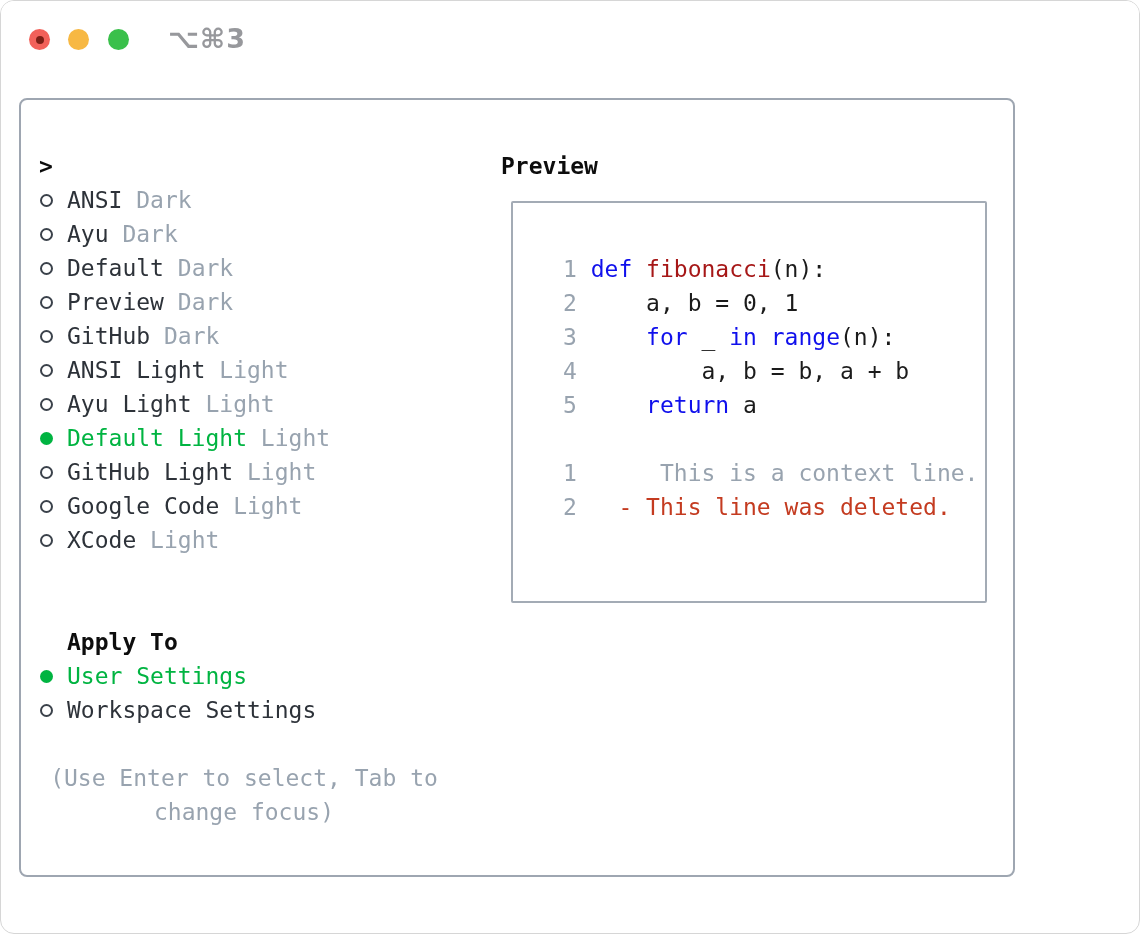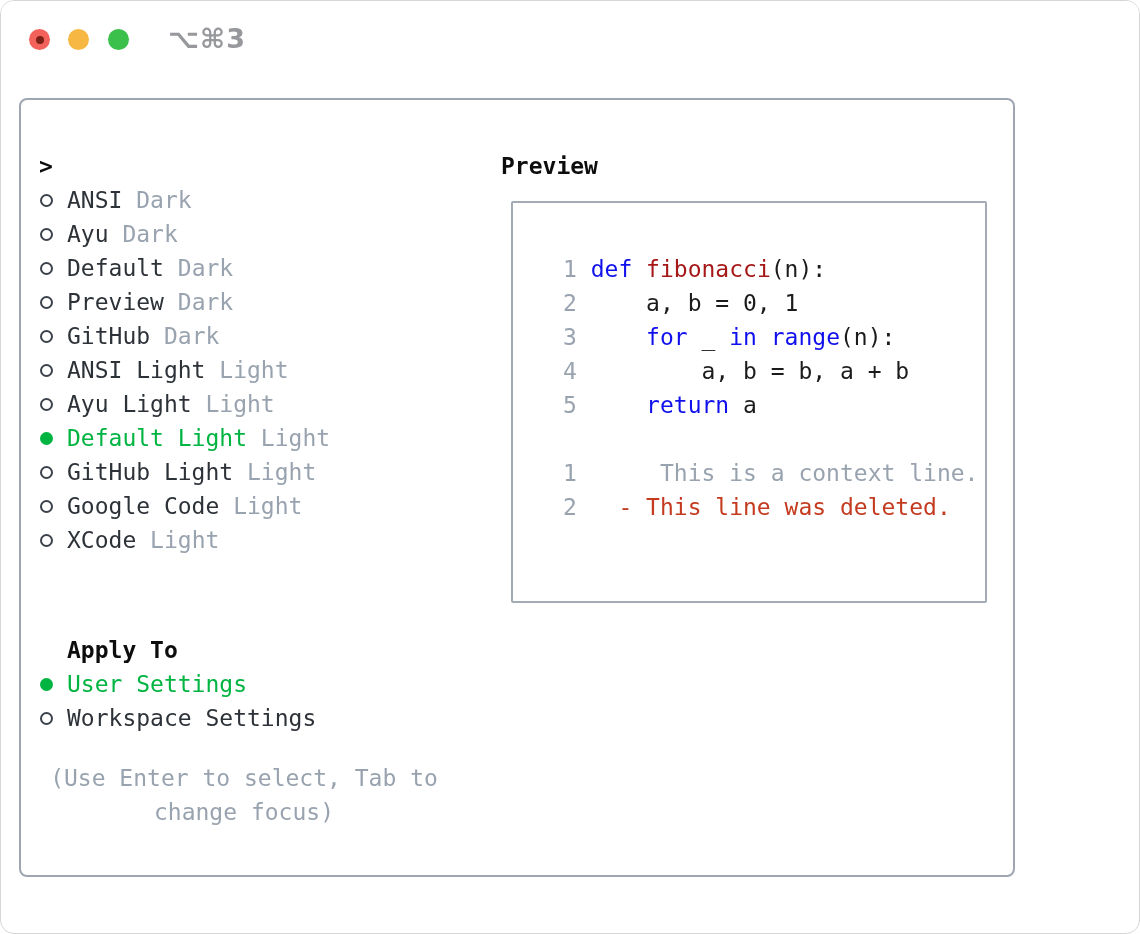--- a/index.html
+++ b/index.html
@@ -31,21 +31,21 @@
   .hdr{font-weight:700;color:#0d0d0d;}
   .nm{color:#2d3239;}
   .sfx{color:#98a3af;}
   .sel .nm{color:#00b441;}
   .bcell{width:28px;display:flex;align-items:center;flex:none;}
   .bullet{width:13px;height:13px;border-radius:50%;box-sizing:border-box;border:2px solid #3b424b;margin-left:1px;}
   .bullet.on{border:none;background:#00b441;}
   .prompt{width:28px;flex:none;font-weight:700;color:#0d0d0d;}
   
   .themes{position:absolute;left:38px;top:148px;}
-  .applyto{position:absolute;left:38px;top:624px;margin-top:8px;}
+  .applyto{position:absolute;left:38px;top:624px;}
   .help{
     position:absolute;left:38px;top:760px;width:410px;
     font-size:23px;line-height:34px;color:#98a3af;text-align:center;
   }
   .preview-label{position:absolute;left:500px;top:148px;height:34px;display:flex;align-items:center;font-size:23px;}
   .preview-box{
     position:absolute;left:510px;top:200px;width:476px;height:402px;box-sizing:border-box;
     border:2px solid #a3abb5;border-radius:2px;background:#fff;
   }
   .codewrap{position:absolute;left:530px;top:251px;}

